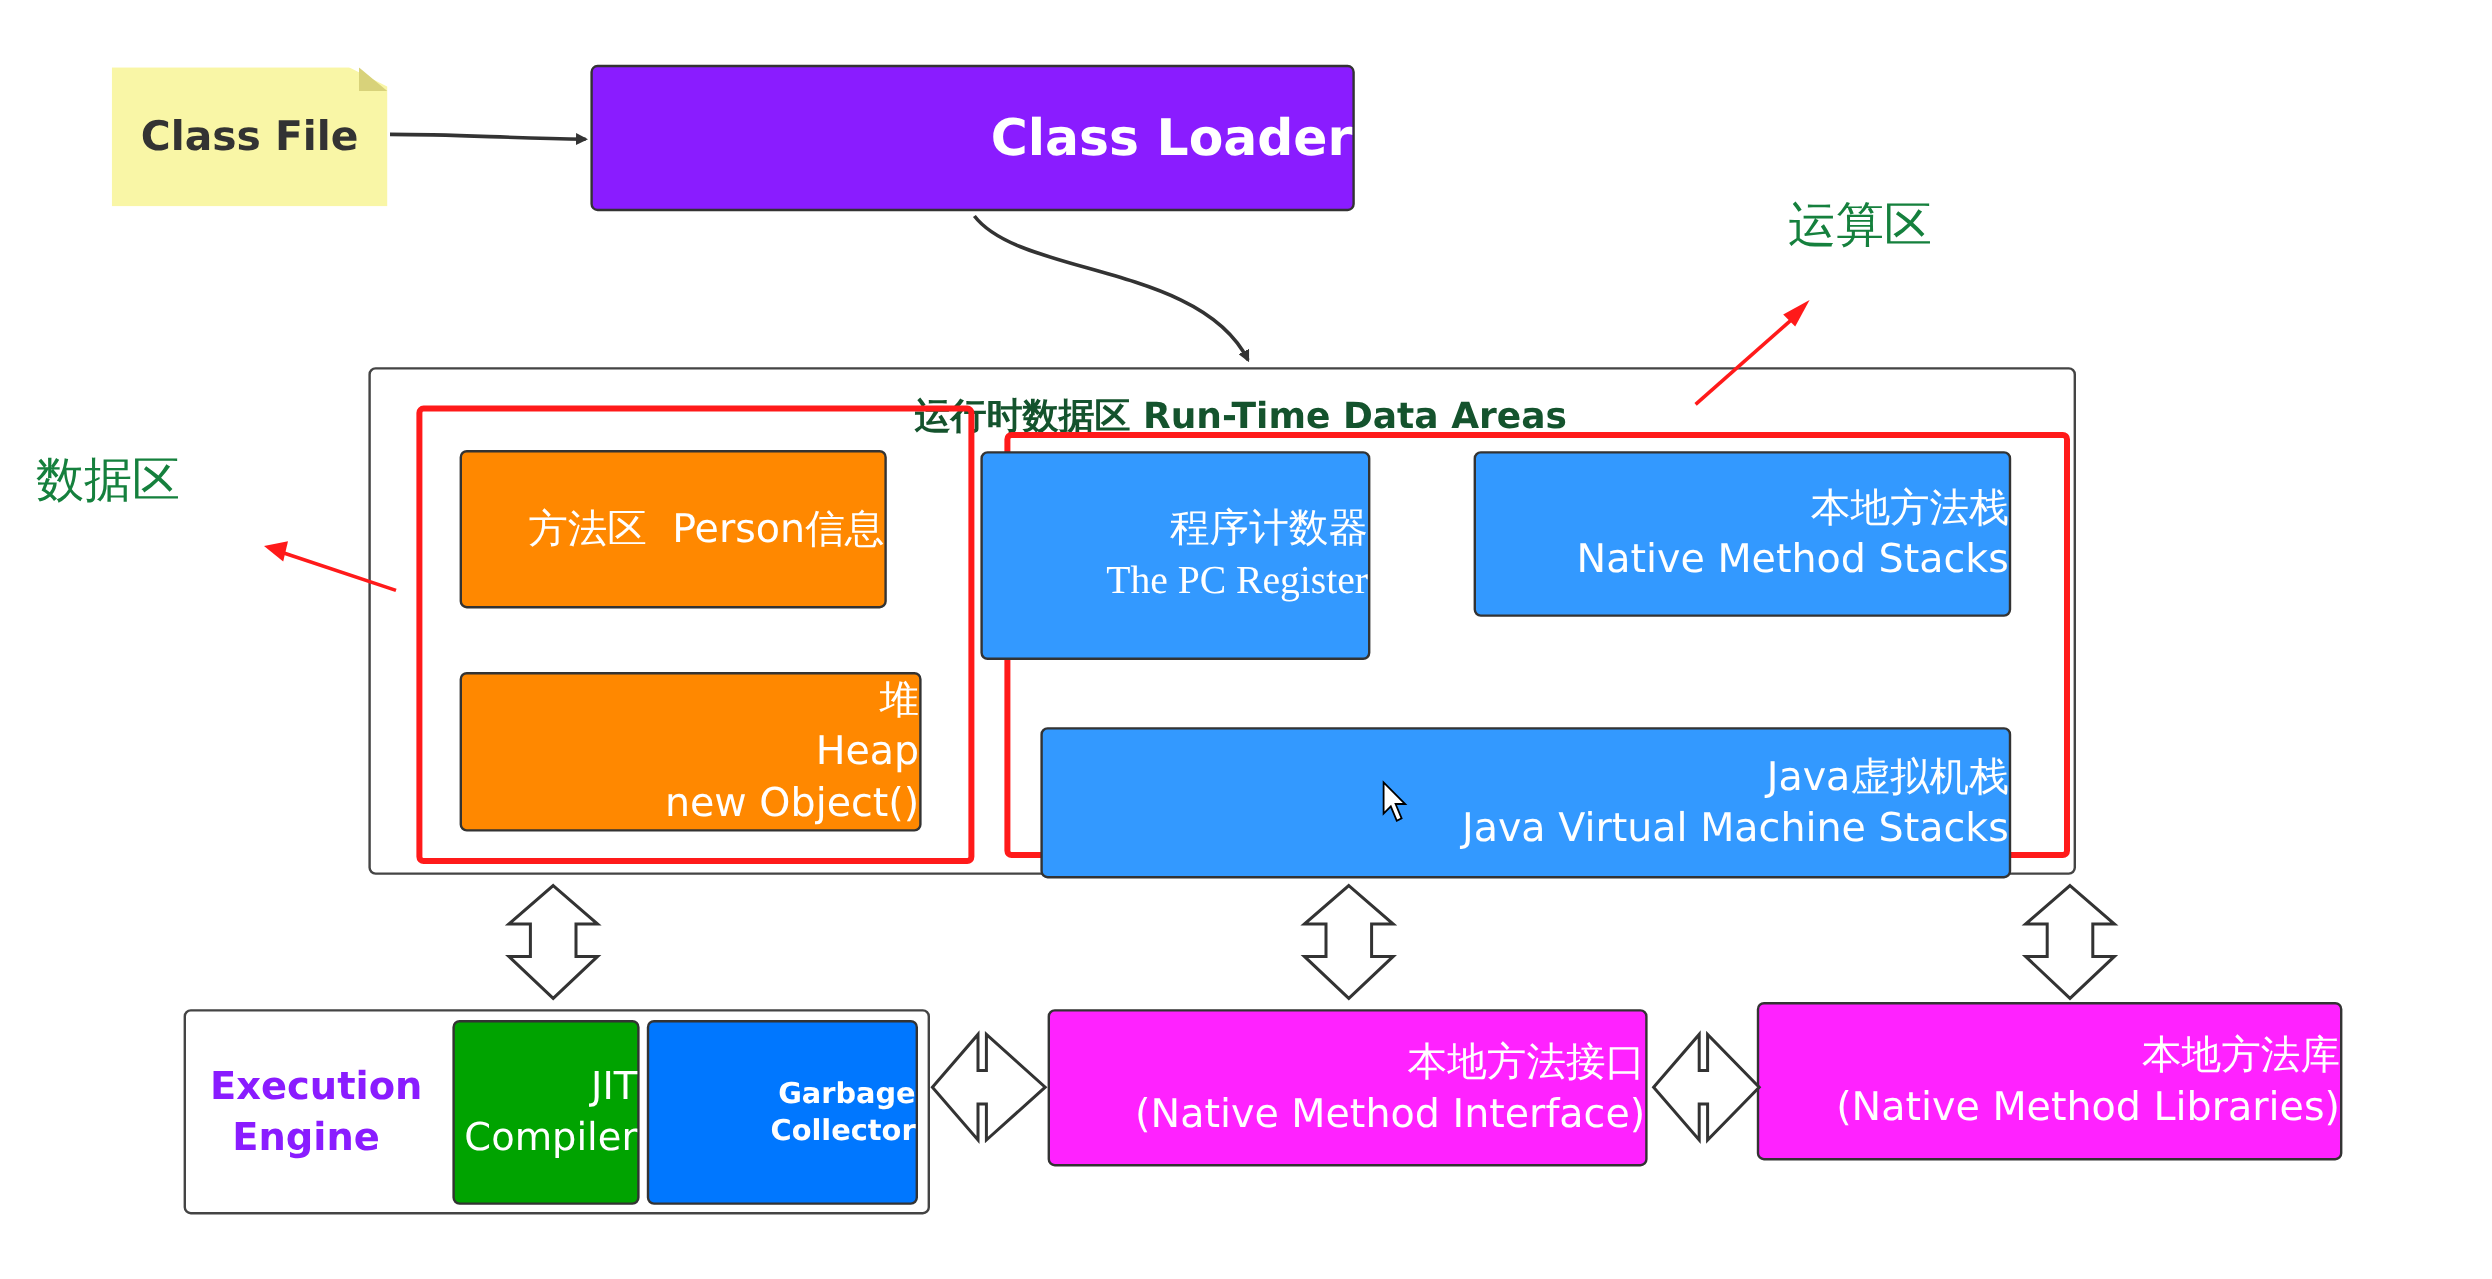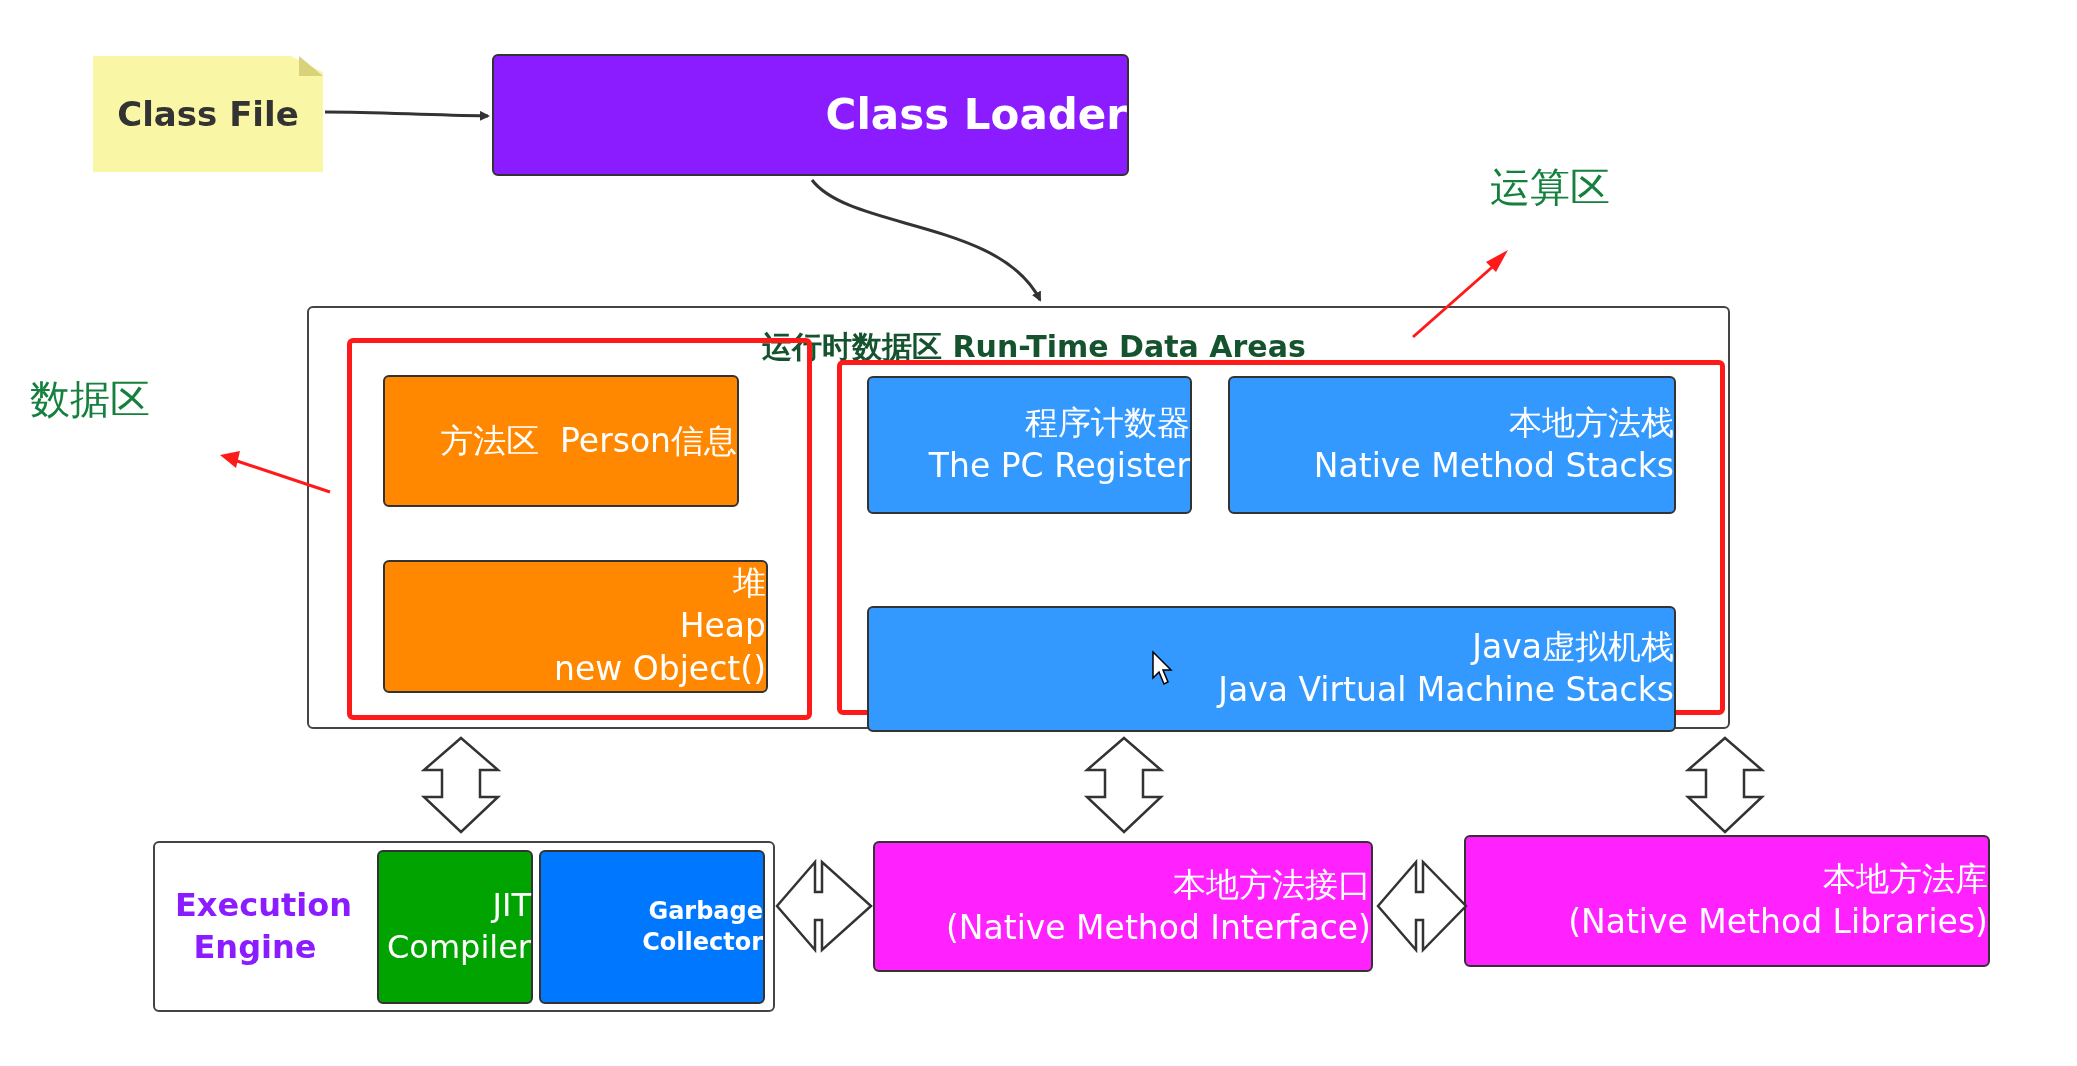--- a/index.html
+++ b/index.html
@@ -42,21 +42,21 @@
 <div class="abs box orange" style="left:383px;top:375px;width:356px;height:132px;">
   <span style="white-space:pre;">方法区  Person信息</span>
 </div>
 
 <div class="abs box orange" style="left:383px;top:560px;width:385px;height:133px;">
   <span>堆</span>
   <span>Heap</span>
   <span>new Object()</span>
 </div>
 
-<div class="abs box blue" style="left:867px;top:376px;width:325px;height:138px;">
+<div class="abs box blue" style="left:817px;top:376px;width:325px;height:174px;font-family:Liberation Serif, serif;">
   <span>程序计数器</span>
   <span>The PC Register</span>
 </div>
 
 <div class="abs box blue" style="left:1228px;top:376px;width:448px;height:138px;">
   <span>本地方法栈</span>
   <span>Native Method Stacks</span>
 </div>
 
 <div class="abs box blue" style="left:867px;top:558px;width:809px;height:126px;margin-top:48px;">
@@ -79,21 +79,21 @@
 <div class="abs box gc" style="left:539px;top:850px;width:226px;height:154px;">
   <span>Garbage</span>
   <span>Collector</span>
 </div>
 
 <div class="abs box magenta" style="left:873px;top:841px;width:500px;height:131px;">
   <span>本地方法接口</span>
   <span>(Native Method Interface)</span>
 </div>
 
-<div class="abs box magenta" style="left:1464px;top:835px;width:526px;height:132px;">
+<div class="abs box magenta" style="left:1464px;top:835px;width:488px;height:132px;">
   <span>本地方法库</span>
   <span>(Native Method Libraries)</span>
 </div>
 
 <svg width="2077" height="1066">
   <defs>
     <marker id="ah" markerWidth="10" markerHeight="10" refX="8" refY="5" orient="auto" markerUnits="userSpaceOnUse">
       <path d="M0,0 L10,5 L0,10 z" fill="#333"></path>
     </marker>
   </defs>

